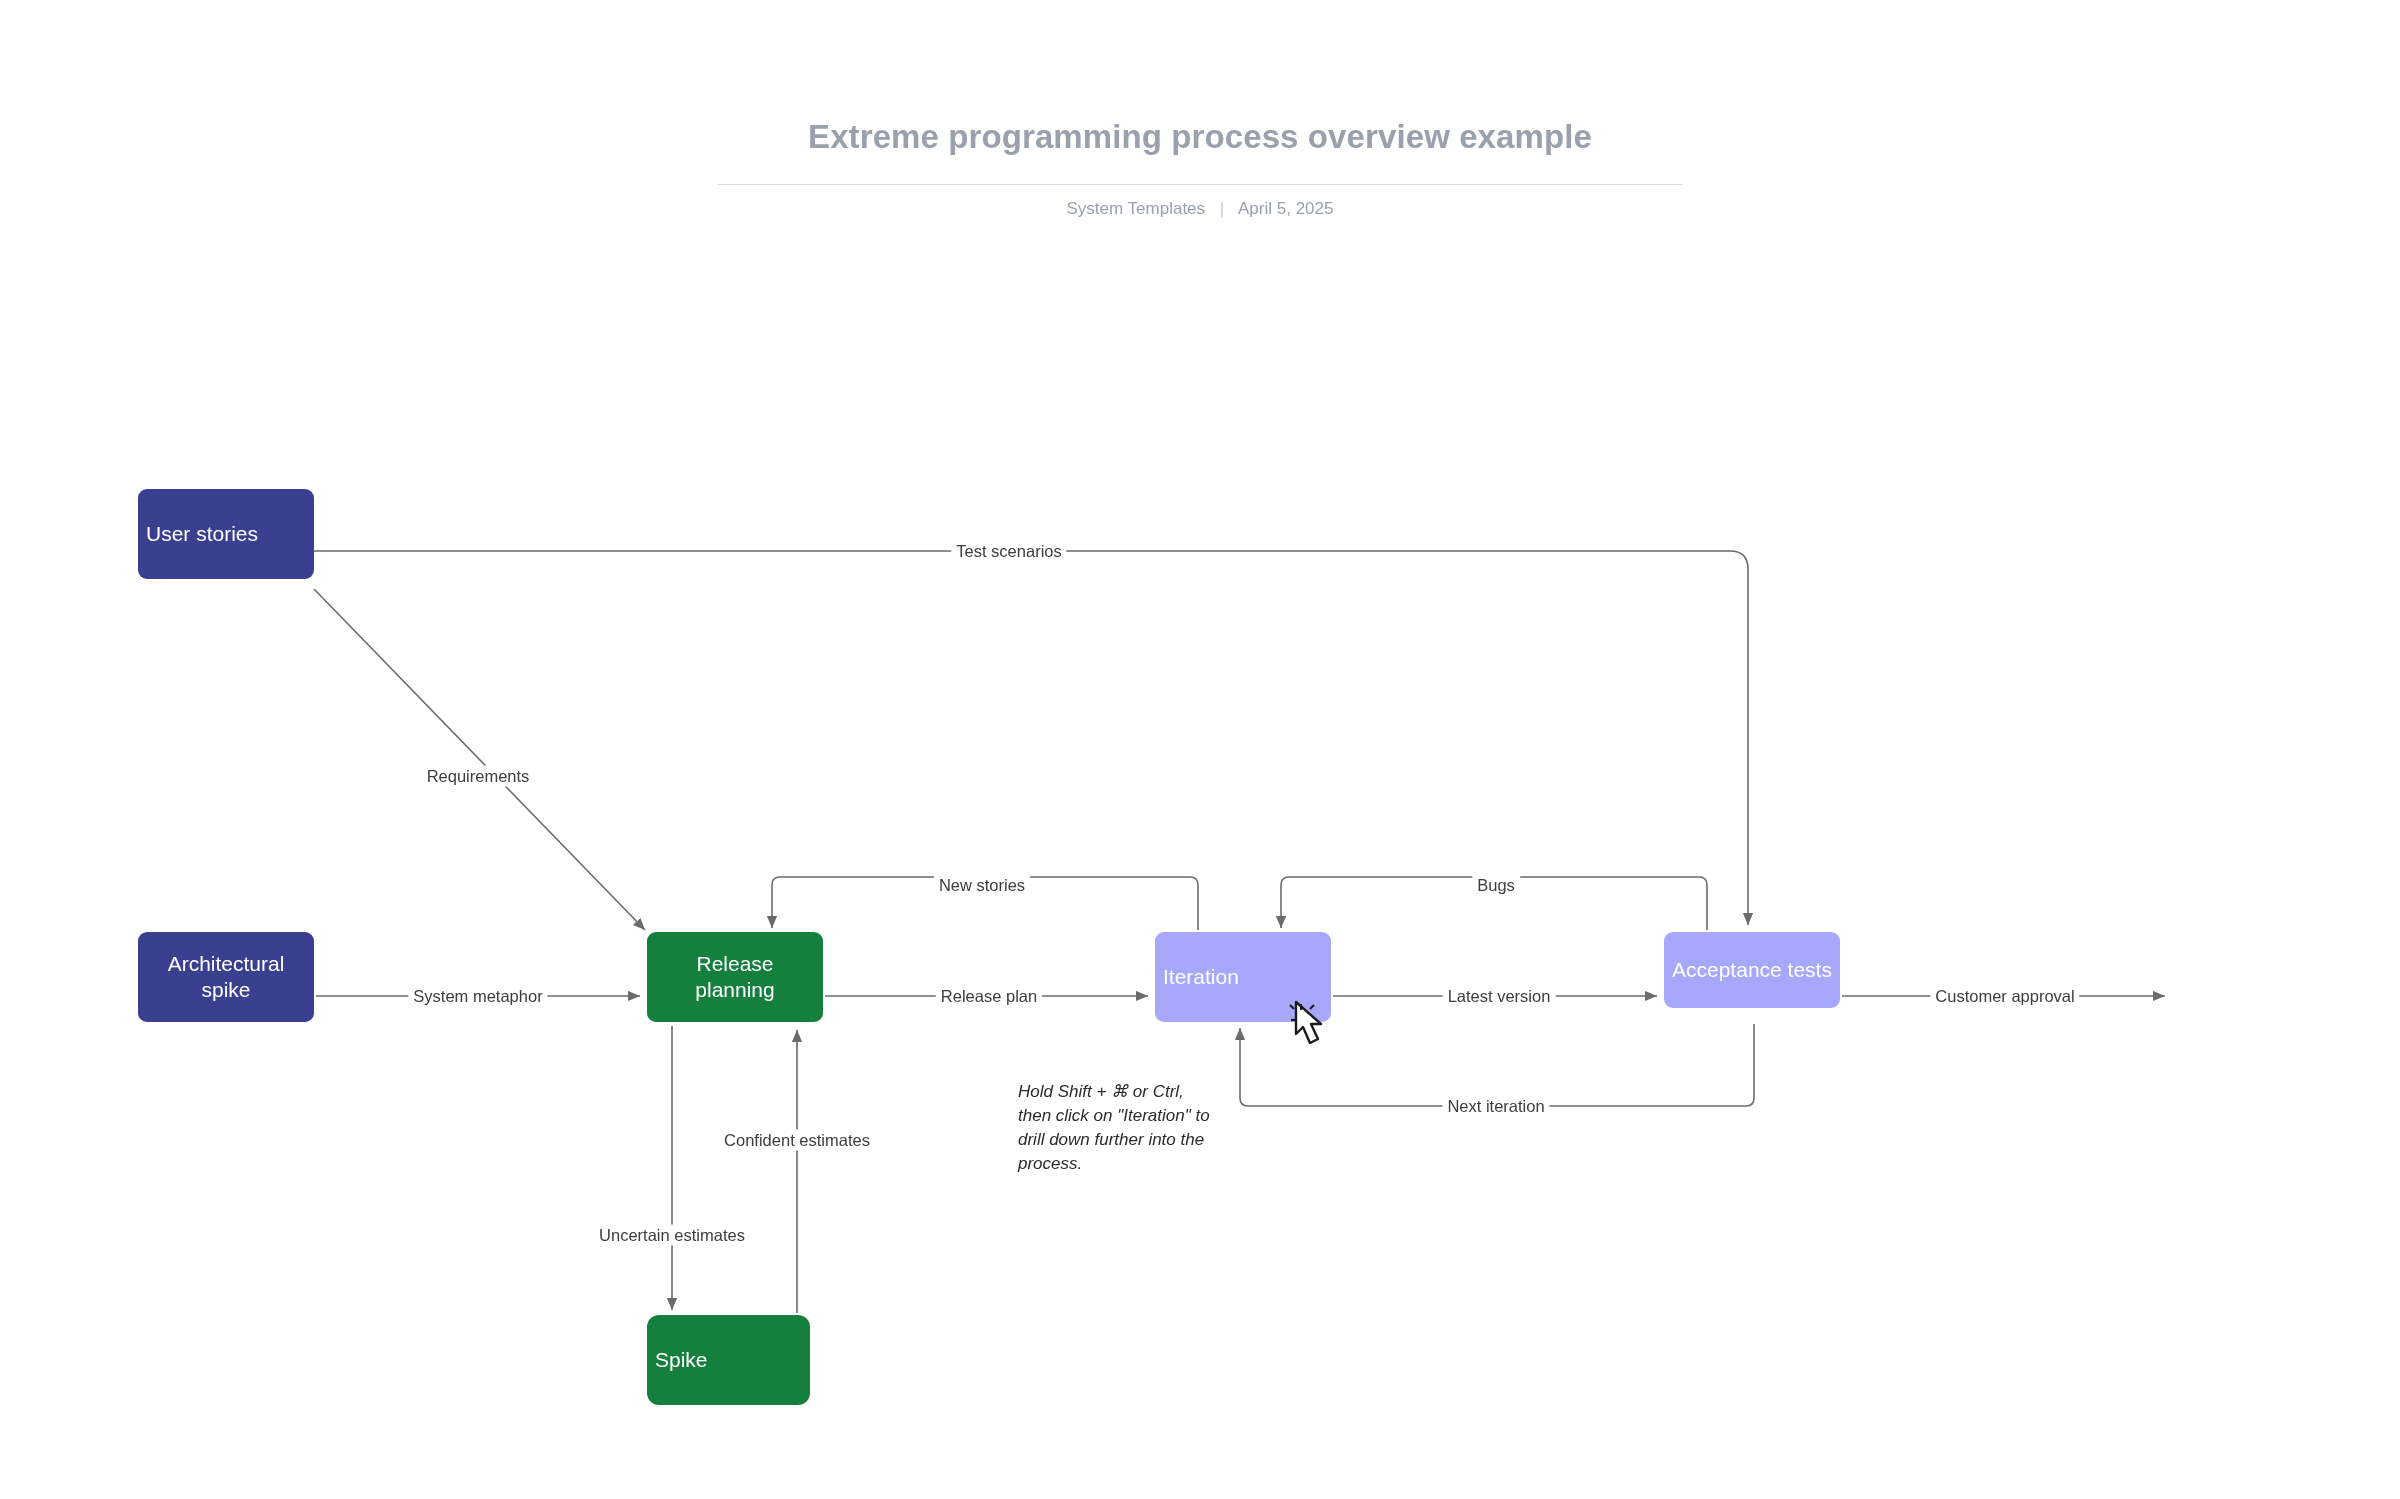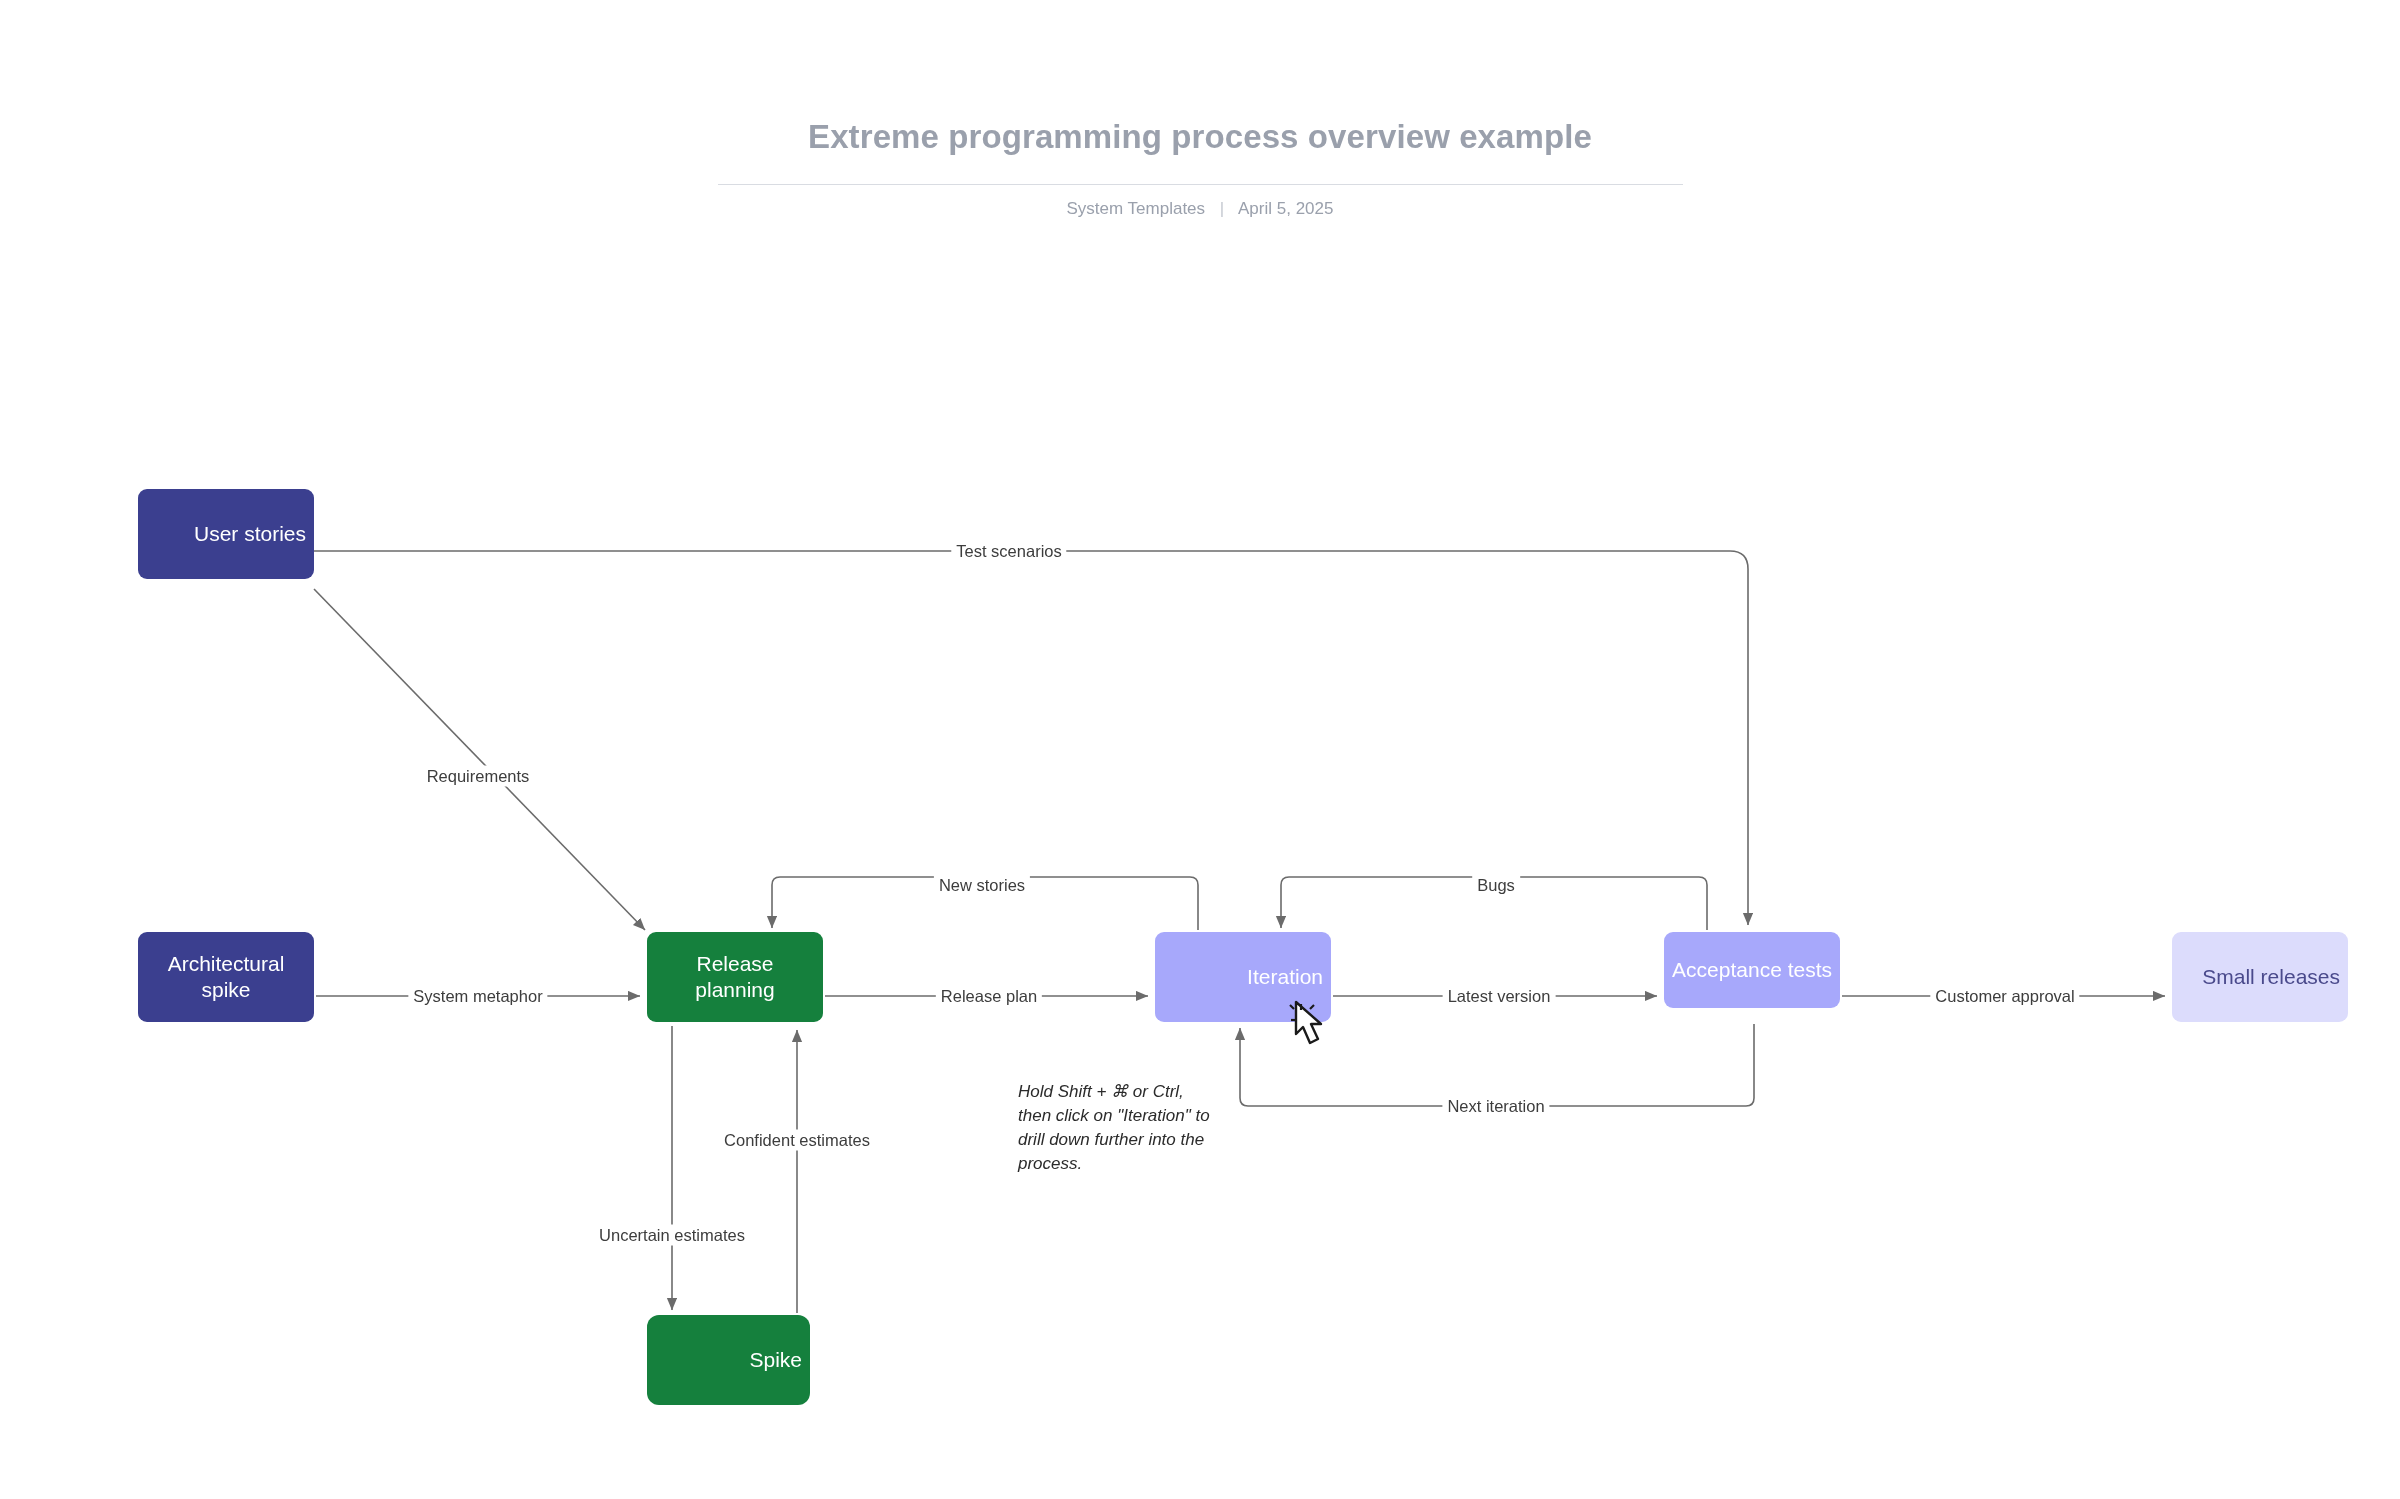--- a/index.html
+++ b/index.html
@@ -59,21 +59,21 @@
     width: 2400px;
     height: 1499px;
     pointer-events: none;
   }
 
   .node {
     position: absolute;
     border-radius: 9px;
     display: flex;
     align-items: center;
-    justify-content: flex-end;
+    justify-content: flex-start;
     text-align: center;
     line-height: 1.25;
     font-size: 21px;
     box-sizing: border-box;
     padding: 4px 8px;
   }
   .node.dark {
     background: #3b3f8f;
     color: #ffffff;
   }
@@ -178,23 +178,20 @@
     <span>Release planning</span>
   </div>
   <div class="node mid" style="left:647px;  top:1315px; width:163px; height:90px;border-radius:12px;">
     <span>Spike</span>
   </div>
   <div class="node light" style="left:1155px; top:932px;  width:176px; height:90px;">
     <span>Iteration</span>
   </div>
   <div class="node light" style="left:1664px; top:932px;  width:176px; height:76px;">
     <span>Acceptance tests</span>
-  </div>
-  <div class="node pale" style="left:2172px; top:932px;  width:176px; height:90px;">
-    <span>Small releases</span>
   </div>
 
   <div class="edge-label" style="left:1009px; top:551px;">Test scenarios</div>
   <div class="edge-label" style="left:478px;  top:776px;">Requirements</div>
   <div class="edge-label" style="left:478px;  top:996px;">System metaphor</div>
   <div class="edge-label" style="left:989px;  top:996px;">Release plan</div>
   <div class="edge-label" style="left:1499px; top:996px;">Latest version</div>
   <div class="edge-label" style="left:2005px; top:996px;">Customer approval</div>
   <div class="edge-label" style="left:982px;  top:885px;">New stories</div>
   <div class="edge-label" style="left:1496px; top:885px;">Bugs</div>

